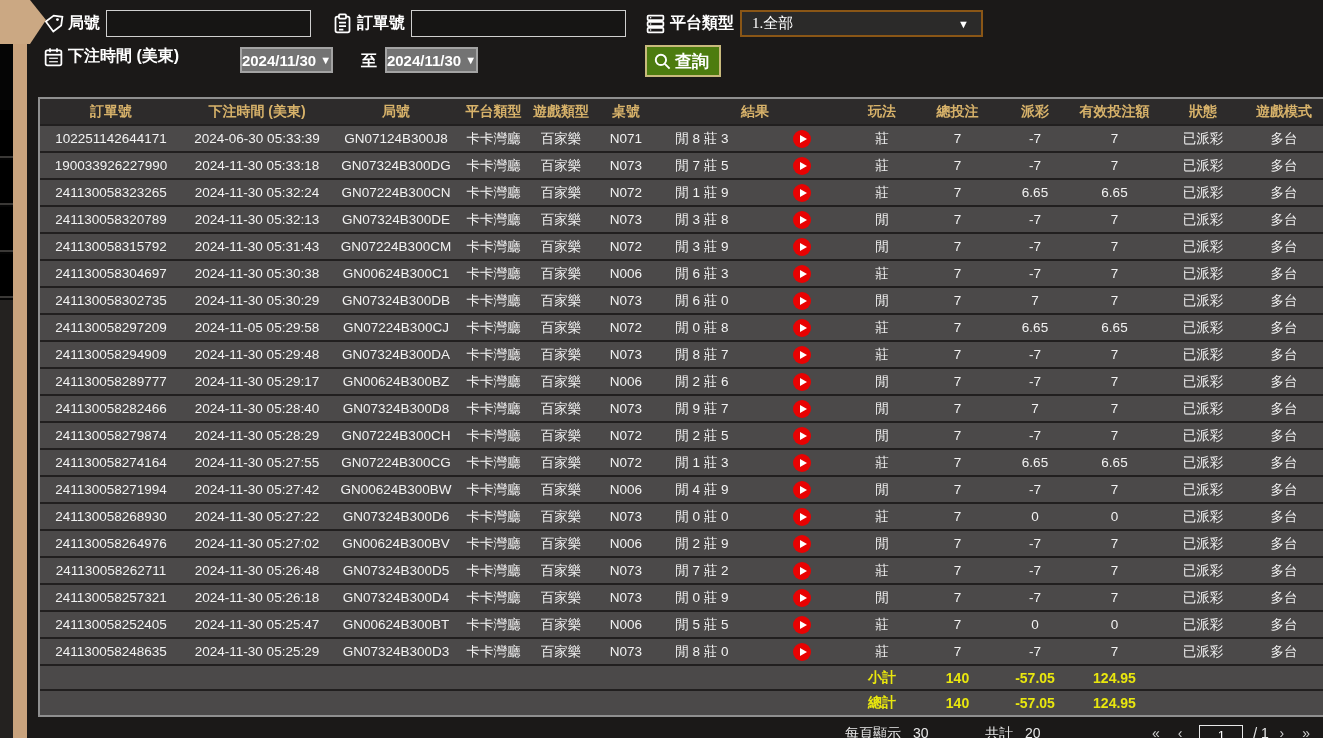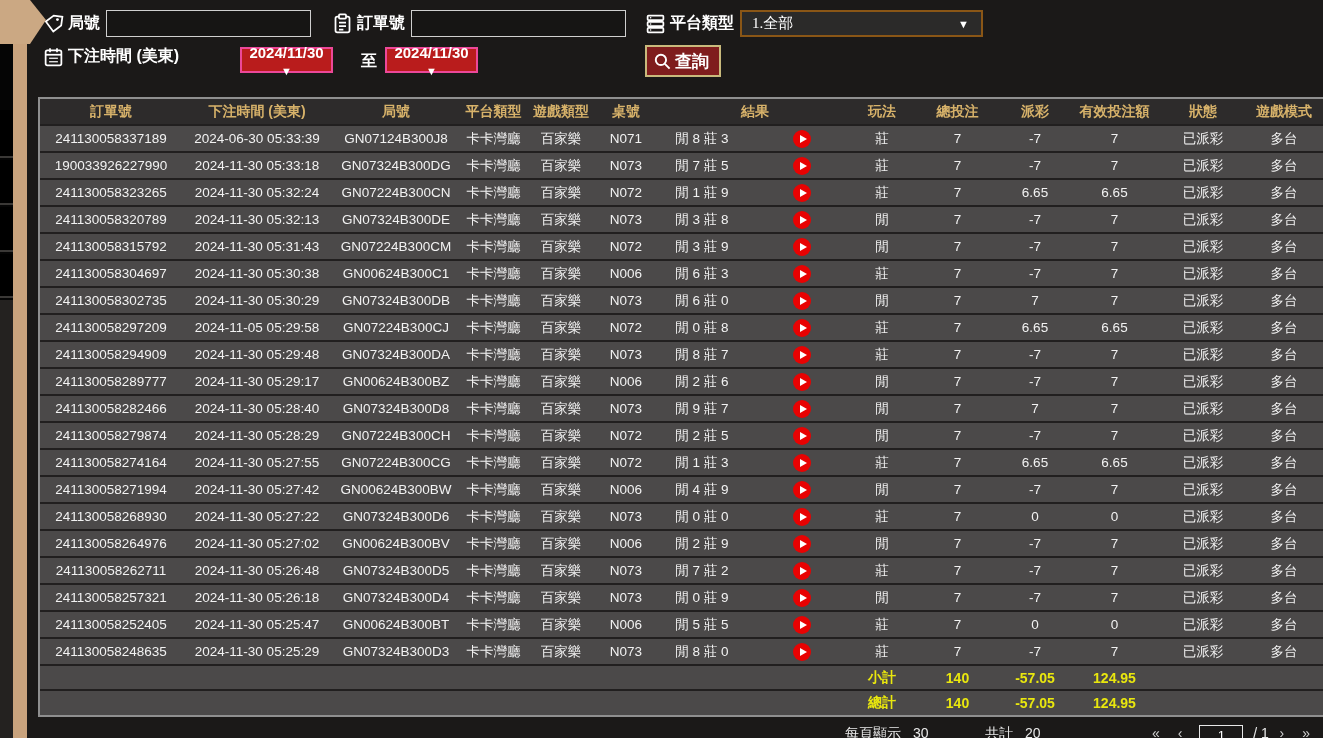--- a/index.html
+++ b/index.html
@@ -19,24 +19,24 @@
 
   
   .filters { position:absolute; left:0; top:0; width:100%; height:96px; }
   .f-item { position:absolute; display:flex; align-items:center; color:#fff; }
   .f-label { font-weight:bold; font-size:16px; color:#fff; margin:0 6px 0 4px; white-space:nowrap; }
   .f-icon { width:21px; height:21px; flex:0 0 auto; }
   .f-input { height:27px; background:#161514; border:1px solid #cfcfcf; color:#fff; font-size:14px; padding:0 6px; }
   .f-select { height:27px; background:#2b2a29; border:2px solid #8a5616; color:#fff; font-size:15px;
               display:flex; align-items:center; padding:0 10px; position:relative; cursor:pointer;font-family:Liberation Serif, serif; }
   .f-select .caret { position:absolute; right:12px; top:50%; transform:translateY(-50%); font-size:11px; color:#fff; }
-  .date-box { height:26px; background:#b91c1c; border:2px solid #ec4899; color:#fff; font-weight:bold; font-size:15px;
-              display:flex; align-items:center; justify-content:center; gap:4px; cursor:pointer;flex-direction:column; }
+  .date-box { height:26px; background:#737373; border:2px solid #a3a3a3; color:#fff; font-weight:bold; font-size:15px;
+              display:flex; align-items:center; justify-content:center; gap:4px; cursor:pointer; }
   .date-box .caret { font-size:11px; }
-  .search-btn { position:absolute; height:32px; background:#7f1d1d; border:2px solid #c9ba7c; color:#fff;
+  .search-btn { position:absolute; height:32px; background:#4d7c0f; border:2px solid #c9ba7c; color:#fff;
                 font-weight:bold; font-size:17px; display:flex; align-items:center; padding:0 10px 0 6px; gap:3px; cursor:pointer; }
 
   
   .grid-wrap { position:absolute; left:11px; top:97px; width:1285px;
                border-left:2px solid #8f8f8f; border-top:2px solid #8f8f8f; border-bottom:2px solid #8f8f8f; }
   table.grid { width:100%; border-collapse:collapse; table-layout:fixed; }
   table.grid th { height:26px; background:#2d2b2b; color:#d7b26a; font-size:14px; font-weight:bold; text-align:center; }
   table.grid td { height:25px; background:#4b4949; color:#f2f2f2; font-size:13.5px; text-align:center;
                   border-top:2px solid #211f1f; white-space:nowrap; overflow:hidden; }
   td.c-gold, th { white-space:nowrap; overflow:hidden; }
@@ -188,21 +188,21 @@
               <th>玩法</th>
               <th>總投注</th>
               <th>派彩</th>
               <th>有效投注額</th>
               <th>狀態</th>
               <th>遊戲模式</th>
             </tr>
         </thead>
         <tbody id="tbody">
             <tr>
-              <td>241130058337189</td>
+              <td>102251142644171</td>
               <td>2024-06-30 05:33:39</td>
               <td>GN07124B300J8</td>
               <td>卡卡灣廳</td>
               <td>百家樂</td>
               <td>N071</td>
               <td>
                 <div class="result-cell">
                   <span class="result-text">閒 8 莊 3</span>
                   <span class="play-icon"></span>
                 </div>

